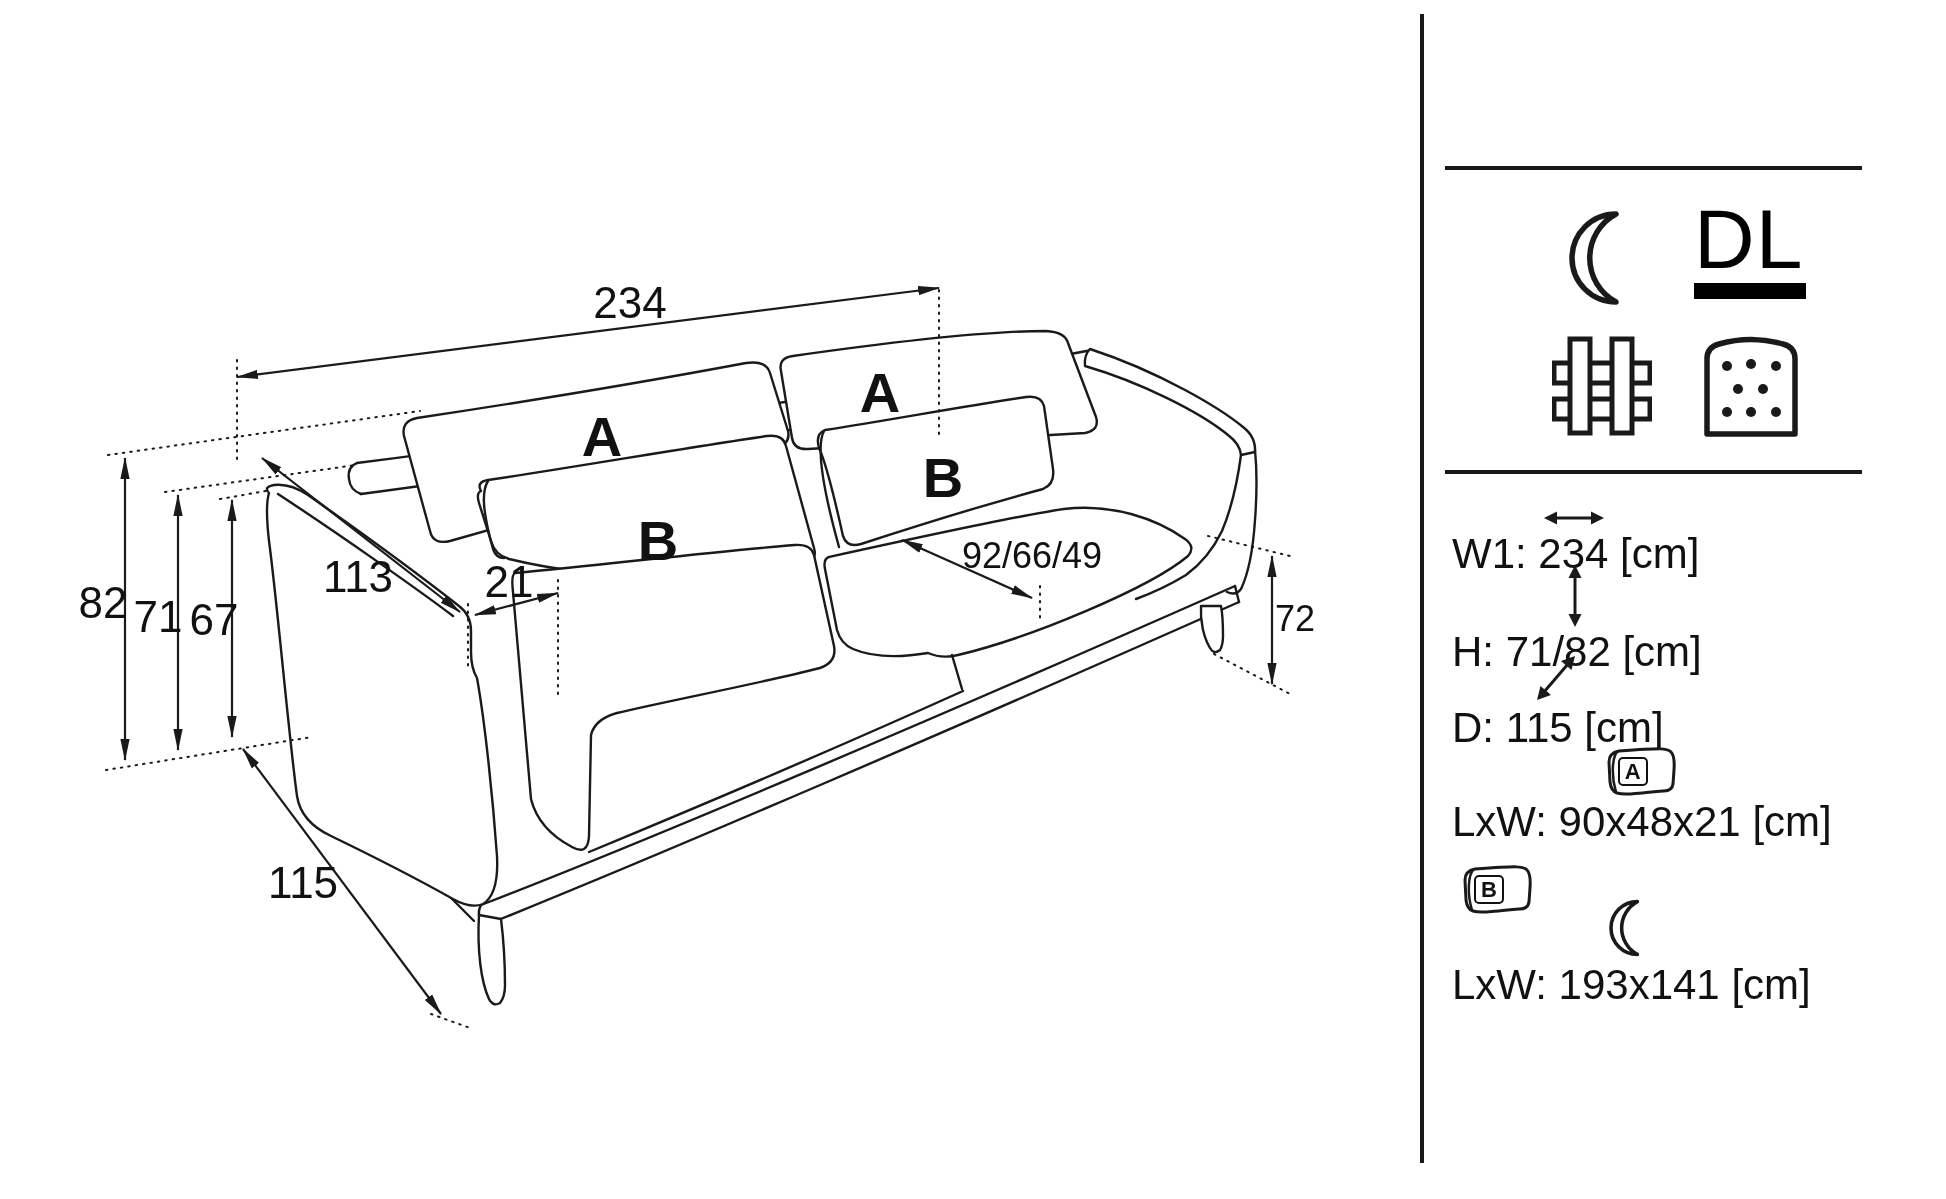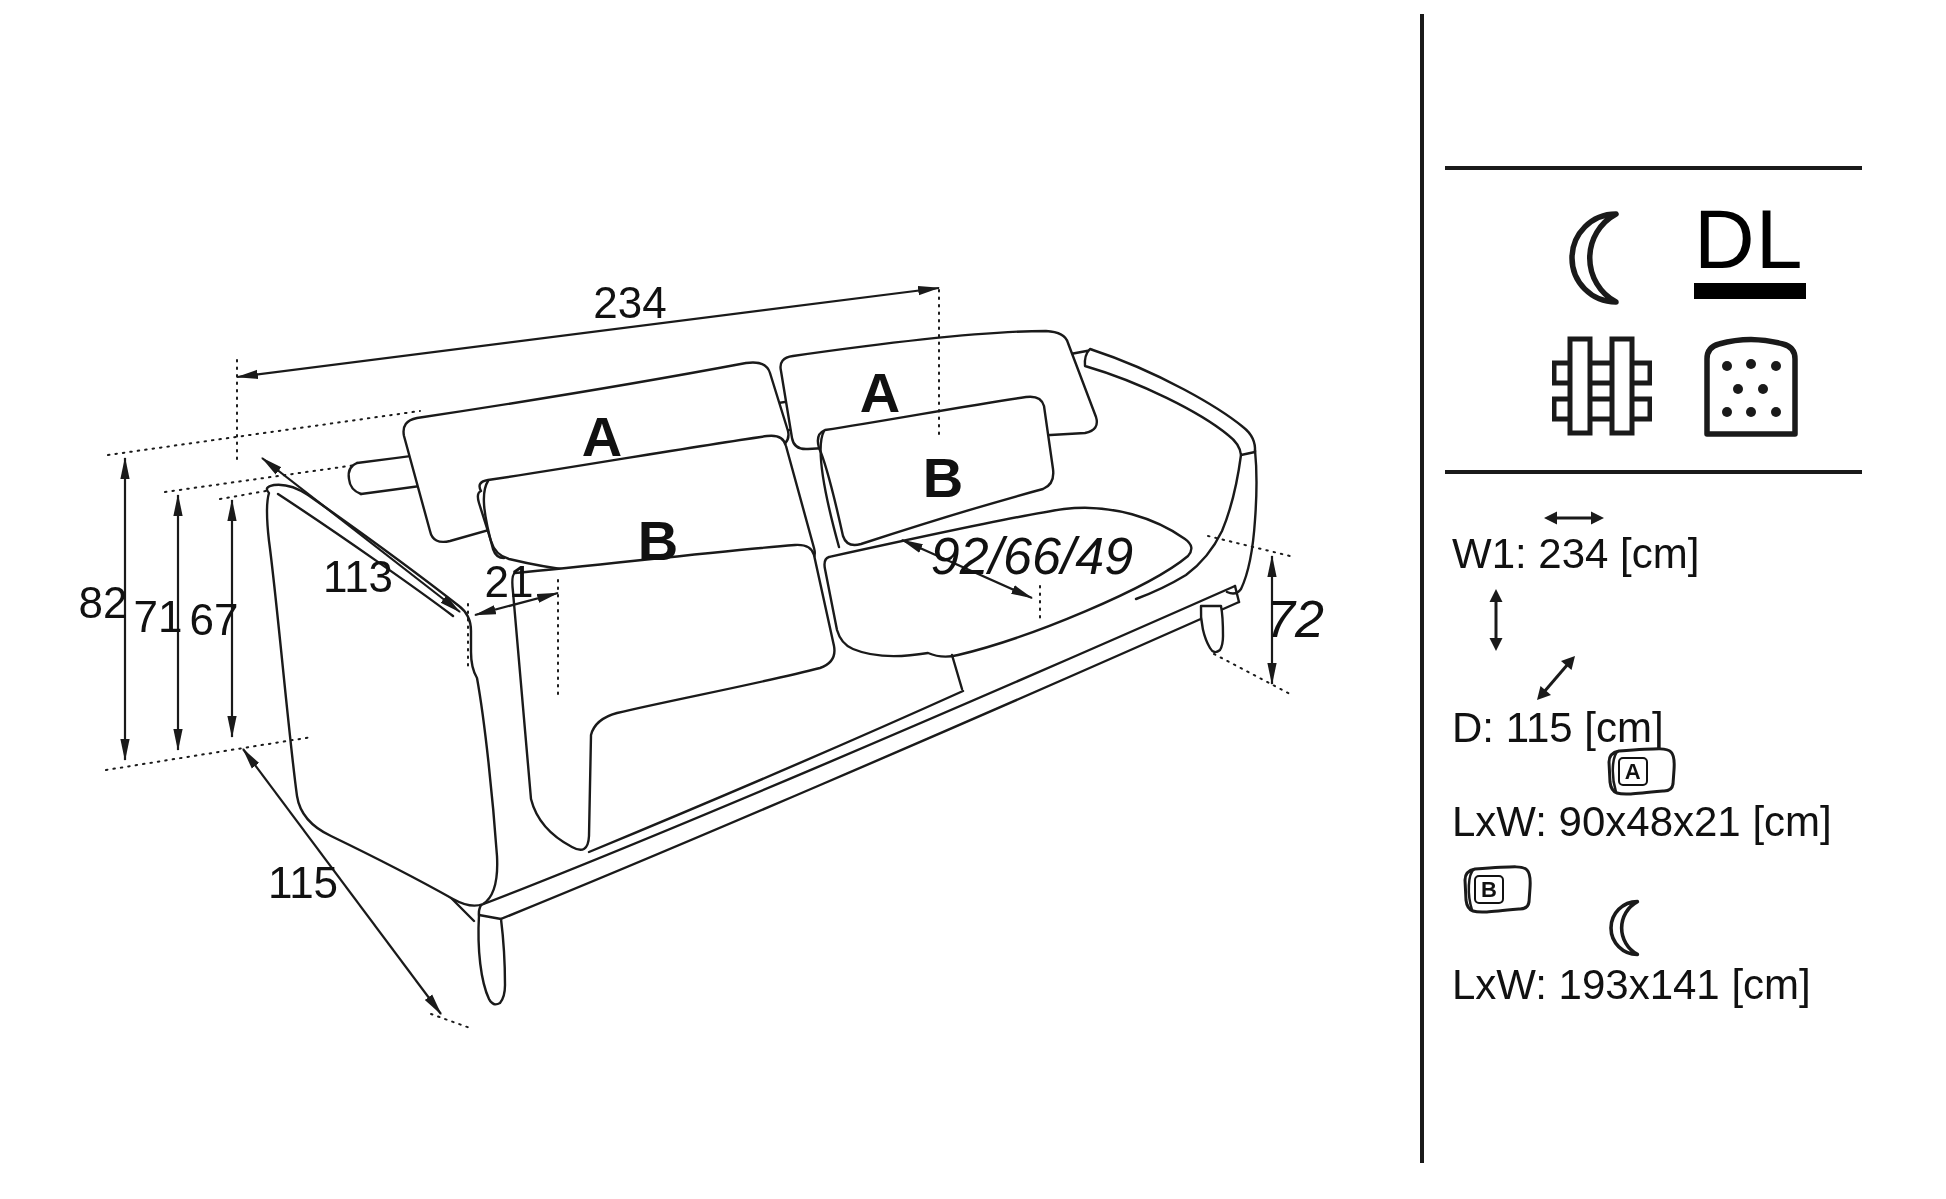--- a/index.html
+++ b/index.html
@@ -2,21 +2,21 @@
 <html><head>
 <meta charset="utf-8">
 <style>
   html,body{margin:0;padding:0;background:#fff;}
   #canvas{position:relative;width:1862px;height:1199px;background:#fff;overflow:hidden;
           font-family:"Liberation Sans", sans-serif;color:#111;}
   svg{display:block;}
   .scene{position:absolute;left:0;top:0;}
   .lbl{position:absolute;transform:translate(-50%,-50%);white-space:nowrap;color:#111;}
   .dim{font-size:44px;}
-  .dim-sm{font-size:52px;font-style:italic;}
+  .dim-sm{font-size:36px;}
   .letter{font-size:56px;font-weight:700;}
   
   .divider{position:absolute;background:#1a1a1a;}
   .rule{position:absolute;background:#1a1a1a;}
   .icon-box{position:absolute;}
   .dl-wrap{position:absolute;text-align:left;}
   .dl-text{font-size:84px;font-weight:400;line-height:0.8;letter-spacing:1px;color:#000;}
   .dl-bar{width:112px;height:16px;background:#000;margin-top:10px;}
   .spec-row{position:absolute;left:1448px;display:flex;align-items:center;transform:translateY(-50%);flex-direction:column;}
   .spec-icon{width:96px;display:flex;justify-content:center;align-items:center;position:relative;}
@@ -173,20 +173,21 @@
   </div>
 
   <div class="spec-row" style="top:620px">
     <div class="spec-icon">
       <svg width="24" height="64" viewBox="0 0 24 64">
         <line x1="12" y1="10" x2="12" y2="54" stroke="#1a1a1a" stroke-width="3"></line>
         <path d="M12,1 L5.5,14 L18.5,14 Z" fill="#1a1a1a"></path>
         <path d="M12,63 L5.5,50 L18.5,50 Z" fill="#1a1a1a"></path>
       </svg>
     </div>
+    <span class="spec-label">H: 71/82 [cm]</span>
   </div>
 
   <div class="spec-row" style="top:702px">
     <div class="spec-icon">
       <svg width="48" height="52" viewBox="0 0 48 52">
         <line x1="12" y1="40" x2="36" y2="12" stroke="#1a1a1a" stroke-width="3"></line>
         <path d="M5,48 L8.5,34 L19,43 Z" fill="#1a1a1a"></path>
         <path d="M43,4 L39.5,18 L29,9 Z" fill="#1a1a1a"></path>
       </svg>
     </div>

